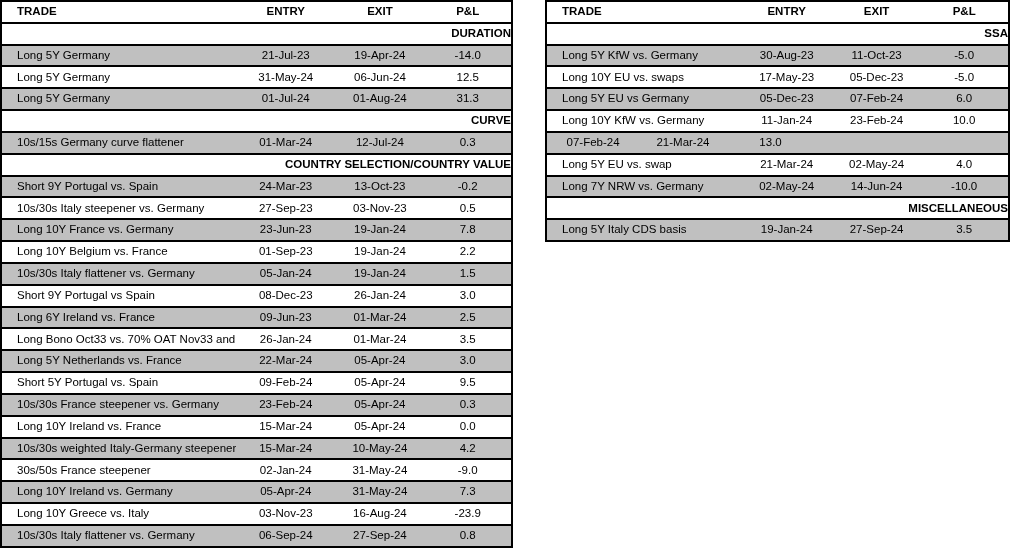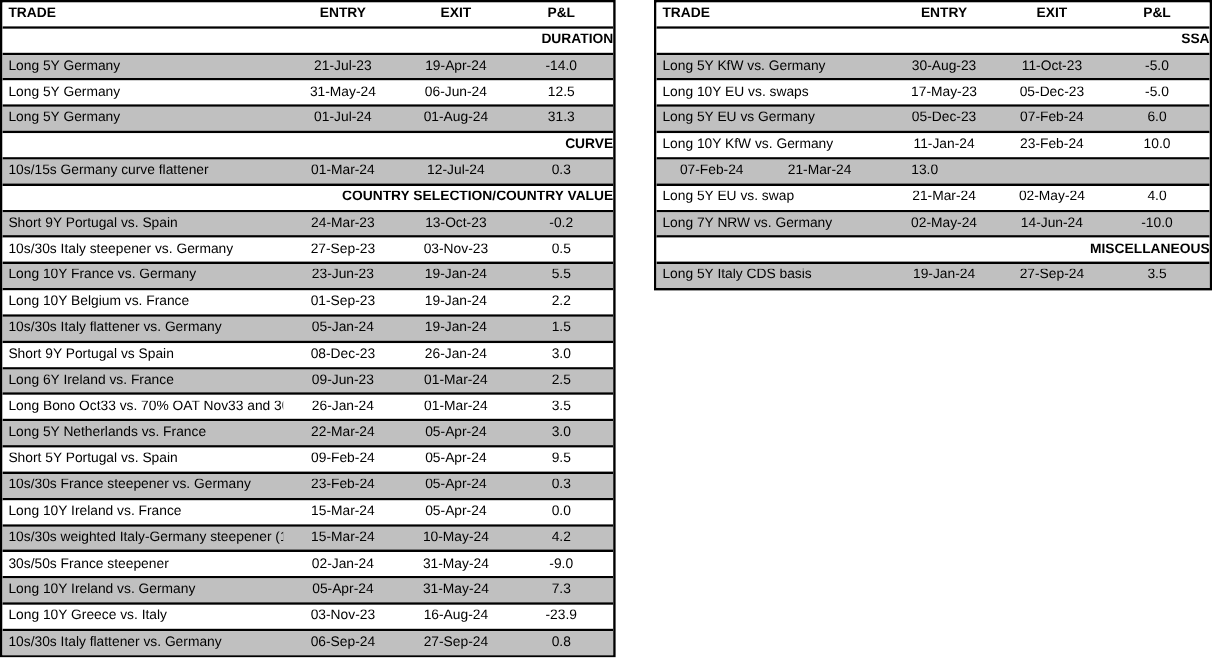--- a/index.html
+++ b/index.html
@@ -36,21 +36,21 @@
     background: #ffffff;
   }
   .row.shaded { background: var(--shaded, #c0c0c0); }
   .row.header .cell, .row.section .cell { font-weight: bold; }
   .cell {
     box-sizing: border-box;
     white-space: nowrap;
     overflow: hidden;
     line-height: 1;
   }
-  .c-trade { padding-left: 5px; text-align: left; }
+  .c-trade { padding-left: 15px; text-align: left; }
   .c-entry, .c-exit, .c-pnl { text-align: center; }
   .c-full  { width: 100%; padding-left: 5px; text-align: right; }
   
   .t0 .c-trade { width: 46%; }
   .t0 .c-entry { width: 19.5%; }
   .t0 .c-exit  { width: 17.5%; }
   .t0 .c-pnl   { width: 17%; }
   .t1 .c-trade { width: 42%; }
   .t1 .c-entry { width: 20%; }
   .t1 .c-exit  { width: 19%; }
@@ -111,21 +111,21 @@
         <div class="row data">
           <div class="cell c-trade">10s/30s Italy steepener vs. Germany</div>
           <div class="cell c-entry">27-Sep-23</div>
           <div class="cell c-exit">03-Nov-23</div>
           <div class="cell c-pnl">0.5</div>
         </div>
         <div class="row data shaded">
           <div class="cell c-trade">Long 10Y France vs. Germany</div>
           <div class="cell c-entry">23-Jun-23</div>
           <div class="cell c-exit">19-Jan-24</div>
-          <div class="cell c-pnl">5.5</div>
+          <div class="cell c-pnl">7.8</div>
         </div>
         <div class="row data">
           <div class="cell c-trade">Long 10Y Belgium vs. France</div>
           <div class="cell c-entry">01-Sep-23</div>
           <div class="cell c-exit">19-Jan-24</div>
           <div class="cell c-pnl">2.2</div>
         </div>
         <div class="row data shaded">
           <div class="cell c-trade">10s/30s Italy flattener vs. Germany</div>
           <div class="cell c-entry">05-Jan-24</div>

